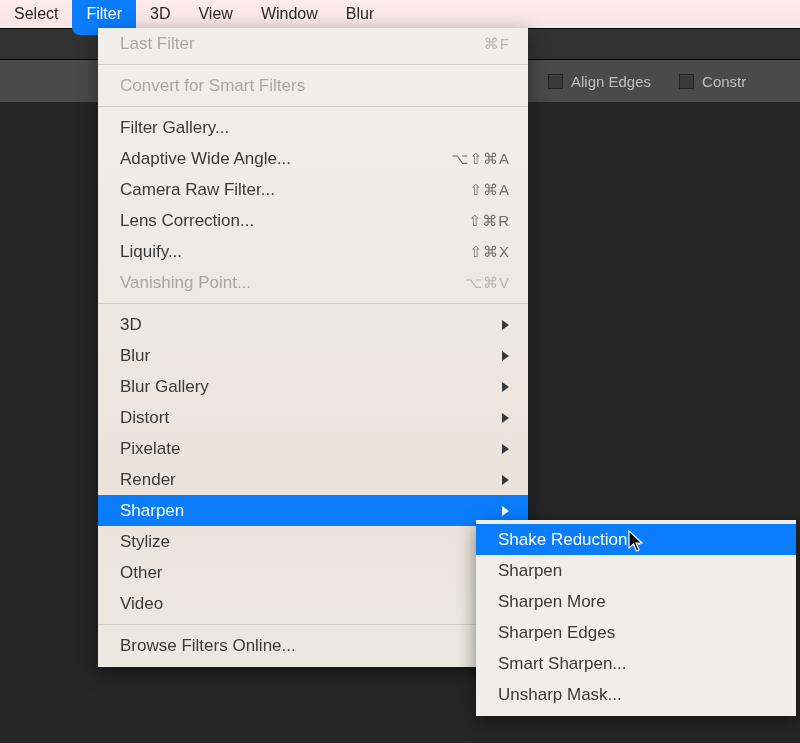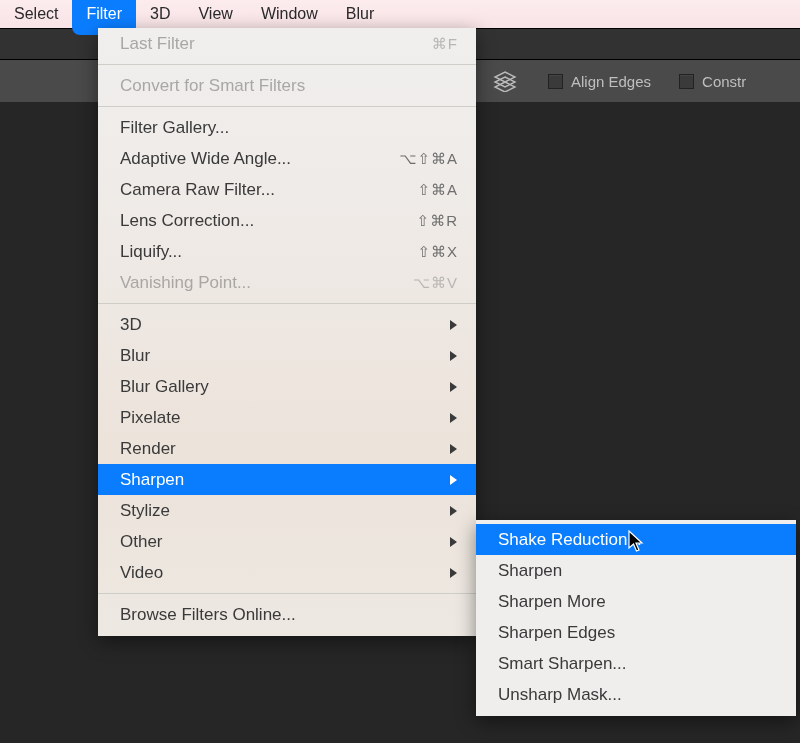--- a/index.html
+++ b/index.html
@@ -15,21 +15,21 @@
 
   
   .optionsbar { height:42px; background:#4a4a4a; display:flex; align-items:center; position:relative; }
   .opt-icon { width:30px;height:30px; margin-left:490px; display:flex;align-items:center;justify-content:center;}
   .checkbox-wrap { display:flex; align-items:center; margin-left:28px; color:#bfbfbf; font-size:15px; }
   .checkbox-box { width:15px; height:15px; border:1px solid #222; background:#3a3a3a; margin-right:8px; box-shadow: inset 0 1px 0 rgba(255,255,255,0.05); }
 
   .canvas-area { position:absolute; top:102px; left:0; right:0; bottom:0; background:#262626; }
 
   
-  .dropdown { position:absolute; top:28px; left:98px; width:378px; background:#efeeec;
+  .dropdown { position:absolute; top:28px; left:98px; width:430px; background:#efeeec;
               background: linear-gradient(180deg,#f0efee 0%, #eee8e3 45%, #ece3da 70%, #ede8e2 100%);
               box-shadow: 0 6px 18px rgba(0,0,0,0.45); font-size:17px; color:#3a3a3a; padding-bottom:6px; }
   .dropdown .row { display:flex; align-items:center; height:31px; padding:0 18px 0 22px; }
   .dropdown .row.disabled { color:#a9a7a4; }
   .dropdown .row .label { flex:1; }
   .dropdown .row .shortcut { color:#6f6f6f; font-size:15px; letter-spacing:1px; }
   .dropdown .row.disabled .shortcut { color:#b8b6b3; }
   .dropdown .sep { height:1px; background:#cfcdc8; margin:5px 0; }
   .dropdown .row.hasSub .arrow { margin-left:auto; }
   .dropdown .row.highlight { background:#0a7dff; color:#fff; }
@@ -132,20 +132,28 @@
     </div>
     <div class="row hasSub">
       <span class="label">Blur Gallery</span>
       <span class="arrow">
         <svg width="9" height="12" viewBox="0 0 9 12">
           <path d="M1 1 L8 6 L1 11 Z" fill="#3a3a3a"></path>
         </svg>
       </span>
     </div>
     <div class="row hasSub">
+      <span class="label">Distort</span>
+      <span class="arrow">
+        <svg width="9" height="12" viewBox="0 0 9 12">
+          <path d="M1 1 L8 6 L1 11 Z" fill="#3a3a3a"></path>
+        </svg>
+      </span>
+    </div>
+    <div class="row hasSub">
       <span class="label">Pixelate</span>
       <span class="arrow">
         <svg width="9" height="12" viewBox="0 0 9 12">
           <path d="M1 1 L8 6 L1 11 Z" fill="#3a3a3a"></path>
         </svg>
       </span>
     </div>
     <div class="row hasSub">
       <span class="label">Render</span>
       <span class="arrow">

